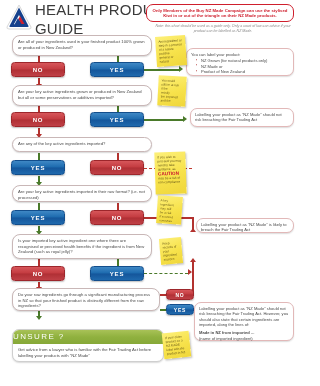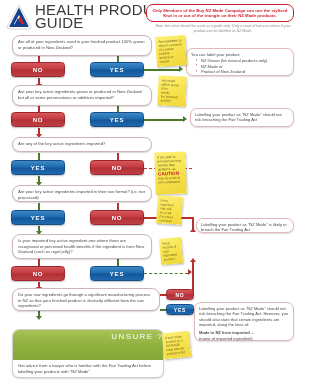--- a/index.html
+++ b/index.html
@@ -14,21 +14,21 @@
 
   
   .header{position:absolute;left:0;top:0;width:298px;height:33px;}
   .logo{position:absolute;left:6px;top:4px;width:26px;height:26px;}
   .logo svg{display:block;}
   .title{
     position:absolute;left:35px;top:3px;
     font-size:15px;line-height:13px;color:#3a3a3a;
     letter-spacing:.2px;font-weight:300;
   }
-  .title .l2{display:block;margin-top:0;}
+  .title .l2{display:block;margin-top:6px;}
 
   .notice{
     position:absolute;left:146px;top:4px;width:148px;
     border:1.1px solid #cf1f2d;border-radius:7px;
     padding:2.5px 4px;box-sizing:border-box;
     background:#fff;
   }
   .notice span{
     display:block;font-size:4.3px;line-height:5.4px;
     color:#cf1f2d;font-weight:bold;text-align:center;
@@ -81,21 +81,21 @@
   .btn.small{width:28px;height:11px;line-height:11px;font-size:5px;}
 
   
   .unsure-wrap{
     position:absolute;left:12px;top:329px;width:150px;
     border:0.8px solid #cfcfcf;border-radius:7px;overflow:hidden;
     background:#fff;box-shadow:0 1px 1.5px rgba(0,0,0,.15);
   }
   .unsure-head{
     background:linear-gradient(180deg,#a8c257 0%,#90b13f 50%,#86a838 100%);
-    height:30px;line-height:14px;text-align:right;
+    height:14px;line-height:14px;text-align:left;
     color:#fff;font-size:8px;letter-spacing:1.4px;
   }
   .unsure-body{padding:3px 5px;}
   .unsure-body p{margin:0;font-size:4.2px;line-height:5.6px;color:#4a4a4a;}
 
   
   .sticky{
     position:absolute;box-sizing:border-box;
     background:linear-gradient(160deg,#fdf07a 0%,#f7e24b 55%,#efd63a 100%);
     box-shadow:1px 1.5px 2px rgba(0,0,0,.22);

